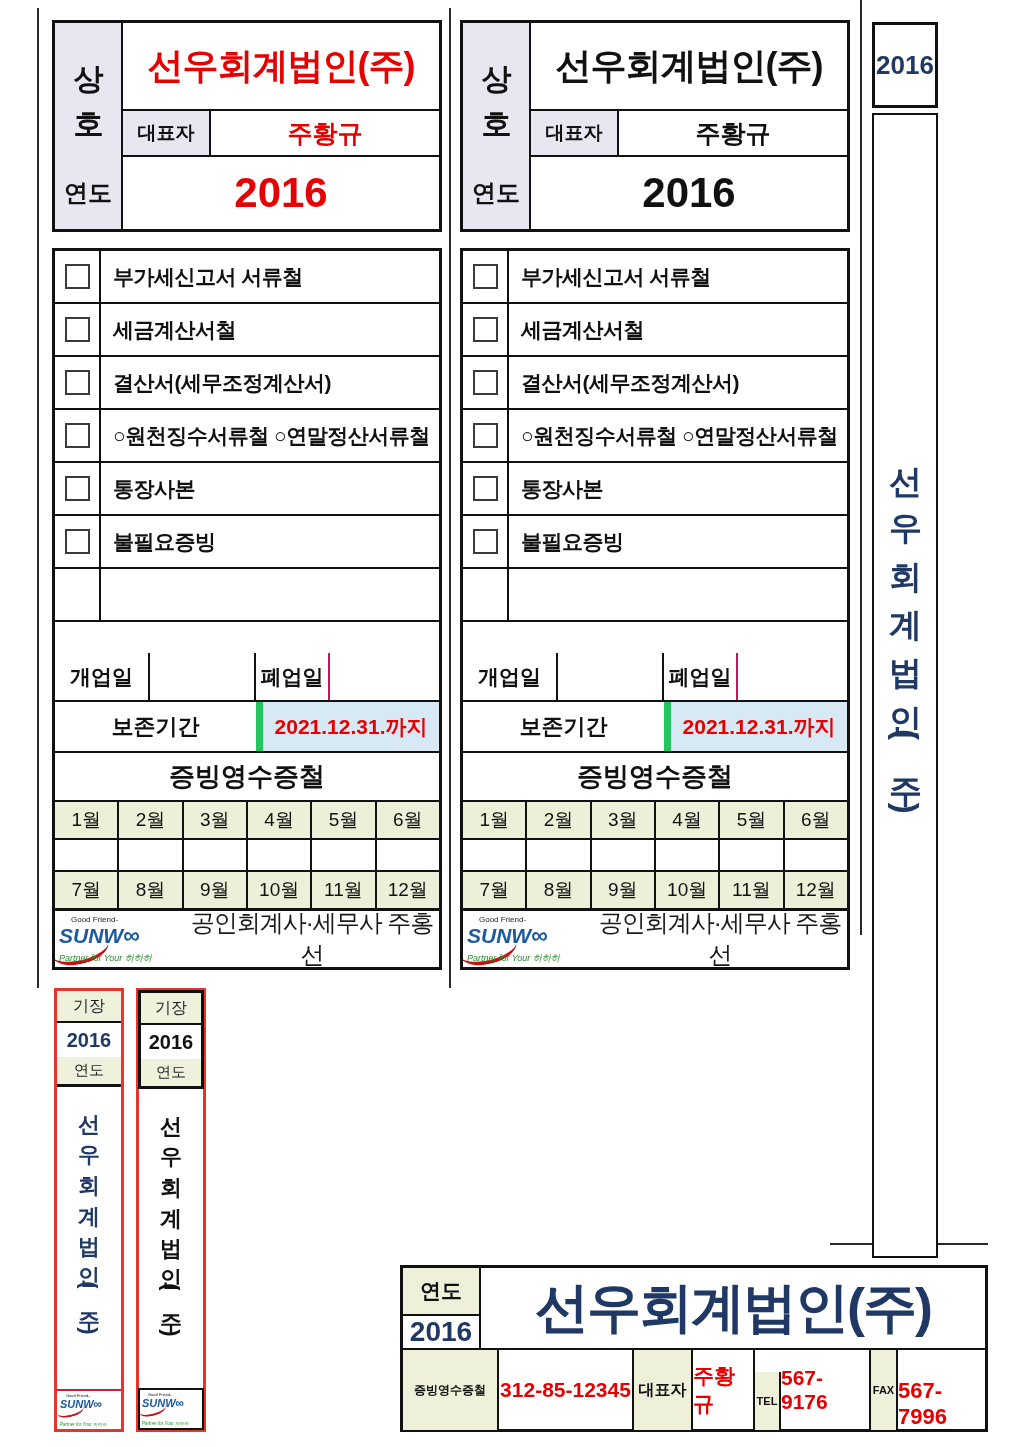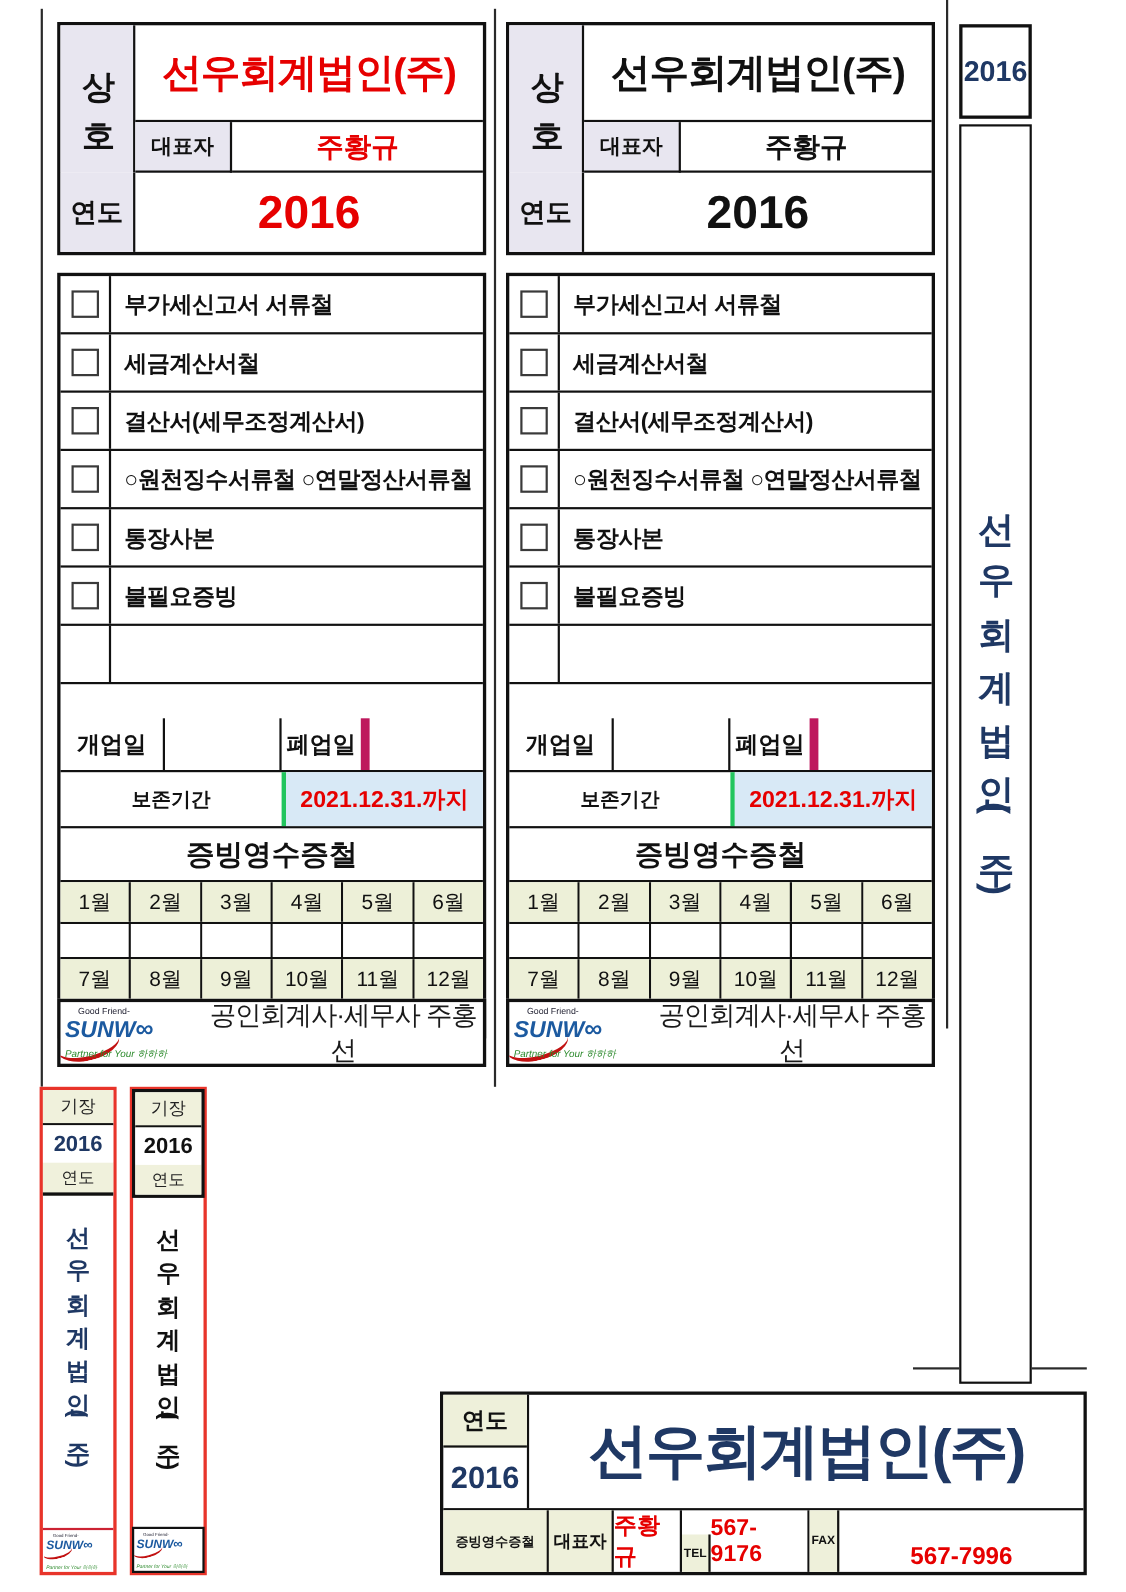--- a/index.html
+++ b/index.html
@@ -25,24 +25,24 @@
   .main{position:absolute;top:228px;left:0;width:384px;border:3px solid #111;background:#fff;}
   .row{display:flex;border-bottom:2px solid #111;}
   .row:last-child{border-bottom:none;}
   .chk-row{height:51px;}
   .cb-cell{width:44px;border-right:2px solid #111;display:flex;align-items:center;justify-content:center;}
   .cb{width:21px;height:21px;border:2px solid #3a3a3a;background:#fff;}
   .chk-label{flex:1;display:flex;align-items:center;padding-left:12px;font-size:21px;font-weight:bold;letter-spacing:-0.5px;}
   .dates-row{height:47px;margin-top:31px;}
   .d-label{width:93px;border-right:2px solid #111;font-size:21px;font-weight:bold;display:flex;align-items:center;justify-content:center;}
   .d-empty1{width:104px;border-right:2px solid #111;}
-  .d-label2{width:72px;border-right:8px solid #be185d;font-size:21px;font-weight:bold;display:flex;align-items:center;justify-content:center;}
+  .d-label2{width:72px;border-right:2px solid #be185d;font-size:21px;font-weight:bold;display:flex;align-items:center;justify-content:center;}
   .d-empty2{flex:1;}
   .ret-row{height:49px;}
-  .ret-label{width:201px;border-right:4px solid #22c55e;font-size:18px;font-weight:bold;display:flex;align-items:center;justify-content:center;text-align:right;}
+  .ret-label{width:201px;border-right:7px solid #22c55e;font-size:22px;font-weight:bold;display:flex;align-items:center;justify-content:center;text-align:right;}
   .ret-value{flex:1;background:#d8e9f6;color:#e60000;font-size:21px;font-weight:bold;display:flex;align-items:center;justify-content:center;}
   .rec-row{height:47px;font-size:26px;font-weight:bold;display:flex;align-items:center;justify-content:center;}
   .m-row{height:36px;}
   .me-row{height:30px;}
   .me-last{height:31px;}
   .m-cell{flex:1;border-right:2px solid #111;background:#edf0d8;font-size:19px;font-weight:normal;display:flex;align-items:center;justify-content:center;}
   .m-empty{flex:1;border-right:2px solid #111;background:#fff;}
   .m-cell:last-child,.m-empty:last-child{border-right:none;}
   .logobox{position:absolute;top:888px;left:0;width:384px;height:56px;border:3px solid #111;display:flex;align-items:center;background:#fff;}
   .footer-text{flex:1;text-align:center;font-size:24px;letter-spacing:-1px;color:#1a1a1a;}
@@ -61,21 +61,21 @@
   .sunwoo.small .lg-tag{font-size:4.5px;left:2px;bottom:1px;}
   
   .spine-year{position:absolute;left:872px;top:22px;width:60px;height:80px;border:3px solid #111;
               display:flex;align-items:center;justify-content:center;font-size:26px;font-weight:bold;color:#1f3864;background:#fff;}
   .spine-body{position:absolute;left:872px;top:113px;width:62px;height:1141px;border:2px solid #111;background:#fff;}
   .spine-text{position:absolute;top:327px;left:50%;transform:translateX(-50%);
               writing-mode:vertical-rl;text-orientation:mixed;font-size:33px;font-weight:bold;
               color:#1f3864;letter-spacing:0.45em;white-space:nowrap;}
   
   .mini{position:absolute;top:988px;width:64px;height:438px;border:3px solid #e8342a;background:#fff;
-        display:flex;flex-direction:column;}
+        display:flex;flex-direction:column;margin-left:18px;}
   .mini-a{left:36px;}
   .mini-b{left:118px;}
   .mini-hdr{display:flex;flex-direction:column;}
   .mini-b .mini-hdr{border:3px solid #111;margin:-1px -1px 0 -1px;}
   .m-tab{height:30px;background:#f0f1dc;border-bottom:2px solid #111;display:flex;align-items:center;justify-content:center;font-size:16px;color:#222;}
   .m-yr{height:34px;display:flex;align-items:center;justify-content:center;font-size:20px;font-weight:bold;background:#fff;}
   .m-yrlab{height:27px;background:#f0f1dc;border-bottom:3px solid #111;display:flex;align-items:center;justify-content:center;font-size:15px;color:#222;}
   .mini-b .m-yrlab{border-bottom:none;}
   .m-body{position:relative;flex:1;}
   .m-vtxt{position:absolute;top:12px;left:50%;transform:translateX(-50%);
@@ -379,20 +379,21 @@
   <div class="biglabel">
     <div class="bl-top">
       <div class="bl-yearcol">
         <div class="bl-yearlab">연도</div>
         <div class="bl-year">2016</div>
       </div>
       <div class="bl-company">선우회계법인(주)</div>
     </div>
     <div class="bl-bottom">
       <div class="blc bl-lab w-bizlab">증빙영수증철</div>
+      <div class="blc bl-val w-biz">312-85-12345</div>
       <div class="blc bl-lab w-ceolab">대표자</div>
       <div class="blc bl-val w-ceo">주황규</div>
       <div class="blc bl-lab w-tellab">TEL</div>
       <div class="blc bl-val w-tel">567-9176</div>
       <div class="blc bl-lab w-faxlab">FAX</div>
       <div class="blc bl-val w-fax">567-7996</div>
     </div>
   </div>
 
 </div>

